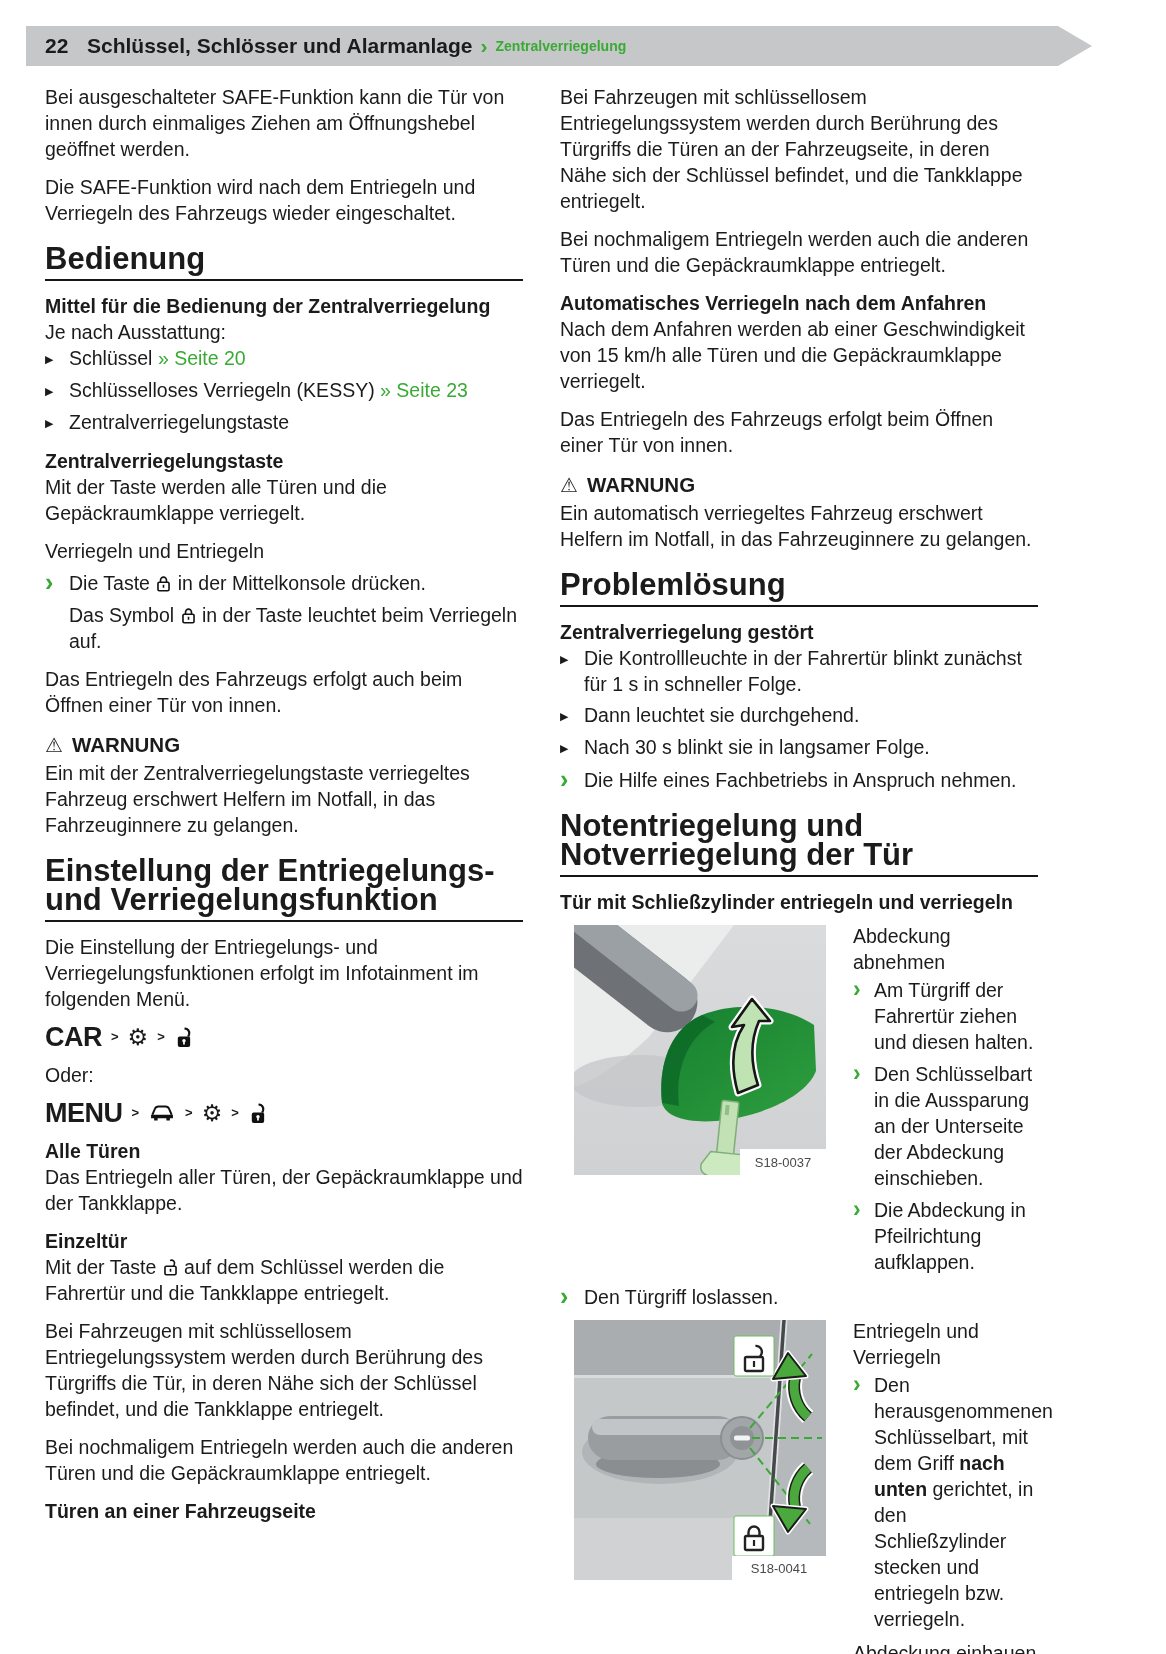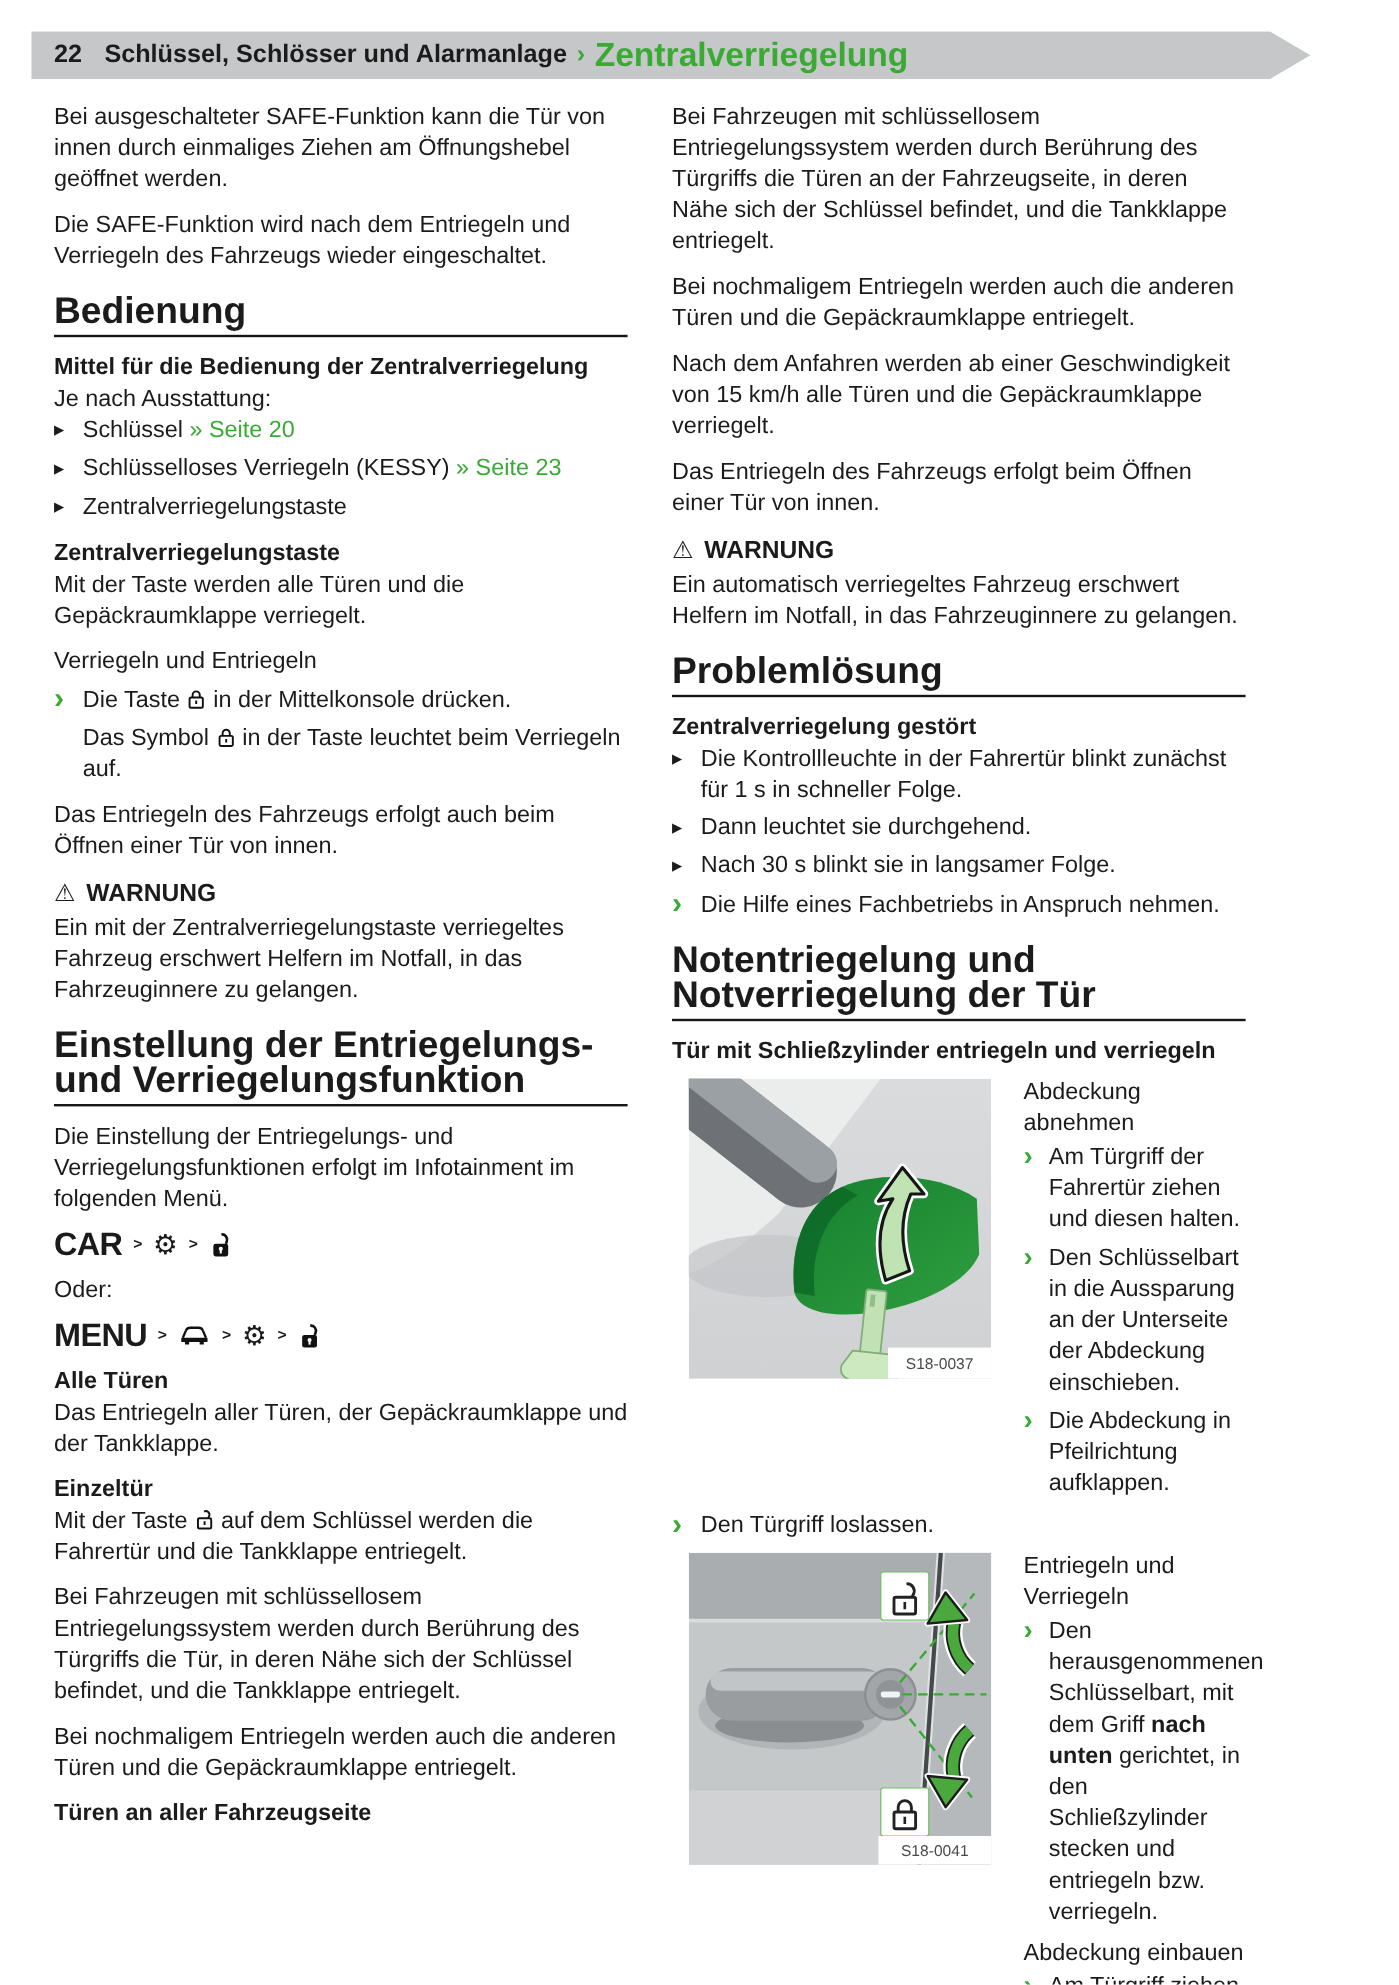--- a/index.html
+++ b/index.html
@@ -8,21 +8,21 @@
   .page{position:relative;width:1166px;height:1654px;overflow:hidden;background:#fff;
         font-family:"Liberation Sans",sans-serif;color:var(--ink);
         font-size:19.5px;line-height:26px;}
   
   .banner{position:absolute;left:26px;top:26px;width:1066px;height:40px;background:#c6c7c8;
           clip-path:polygon(0 0,calc(100% - 34px) 0,100% 50%,calc(100% - 34px) 100%,0 100%);
           display:flex;align-items:center;}
   .banner .num{font-weight:bold;font-size:21px;margin-left:19px;width:42px;flex:none;}
   .banner .chapter{font-weight:bold;font-size:21px;}
   .banner .sep{color:var(--green);font-weight:bold;font-size:21px;margin:0 8px;}
-  .banner .section{color:var(--green);font-weight:bold;font-size:28px;}
+  .banner .section{color:var(--green);font-weight:bold;font-size:14px;}
   
   .columns{position:absolute;top:84px;left:45px;width:993px;display:flex;gap:37px;align-items:flex-start;}
   .col{width:478px;flex:none;}
   p.body{margin:0 0 12px;}
   h2.rule{font-size:31px;line-height:29px;font-weight:bold;margin:18px 0 12px;
           padding-bottom:6px;border-bottom:2px solid #161616;}
   h3.sub{font-size:19.5px;line-height:26px;font-weight:bold;margin:12px 0 0;}
   .label-line{margin:0;}
   .tri-item{display:flex;margin:0 0 5px;}
   .tri{width:24px;flex:none;font-size:11px;line-height:26px;padding-top:1px;}
@@ -153,27 +153,28 @@
       <h3 class="sub">Einzeltür</h3>
       <p class="body"><span>Mit der Taste </span><svg class="ilock" width="17" height="19" viewBox="0 0 20 22">
             <rect x="3.5" y="9.5" width="13" height="10" rx="1.5" fill="none" stroke="#111" stroke-width="1.9"></rect>
             <line x1="10" y1="12.5" x2="10" y2="16" stroke="#111" stroke-width="1.9"></line>
             <path d="M13.5 9.5 V7 a3.5 3.5 0 0 0 -6.3 -1.9" fill="none" stroke="#111" stroke-width="1.9" transform="rotate(24 13.5 9.5)"></path>
           </svg><span> auf dem Schlüssel werden die Fahrertür und die Tankklappe entriegelt.</span></p>
 
       <p class="body">Bei Fahrzeugen mit schlüssellosem Entriegelungssystem werden durch Berührung des Türgriffs die Tür, in deren Nähe sich der Schlüssel befindet, und die Tankklappe entriegelt.</p>
       <p class="body">Bei nochmaligem Entriegeln werden auch die anderen Türen und die Gepäckraumklappe entriegelt.</p>
 
-      <h3 class="sub">Türen an aller Fahrzeugseite</h3>
+      <h3 class="sub">Türen an einer Fahrzeugseite</h3>
     </div>
 
     <div class="col">
       <p class="body">Bei Fahrzeugen mit schlüssellosem Entriegelungssystem werden durch Berührung des Türgriffs die Türen an der Fahrzeugseite, in deren Nähe sich der Schlüssel befindet, und die Tankklappe entriegelt.</p>
       <p class="body">Bei nochmaligem Entriegeln werden auch die anderen Türen und die Gepäckraumklappe entriegelt.</p>
 
+      <h3 class="sub">Automatisches Verriegeln nach dem Anfahren</h3>
       <p class="body">Nach dem Anfahren werden ab einer Geschwindigkeit von 15 km/h alle Türen und die Gepäckraumklappe verriegelt.</p>
       <p class="body">Das Entriegeln des Fahrzeugs erfolgt beim Öffnen einer Tür von innen.</p>
 
       <div class="warning">
         <div class="warn-head">
           <span class="warn-icon">⚠</span>
           <span>WARNUNG</span>
         </div>
         <div>Ein automatisch verriegeltes Fahrzeug erschwert Helfern im Notfall, in das Fahrzeuginnere zu gelangen.</div>
       </div>

